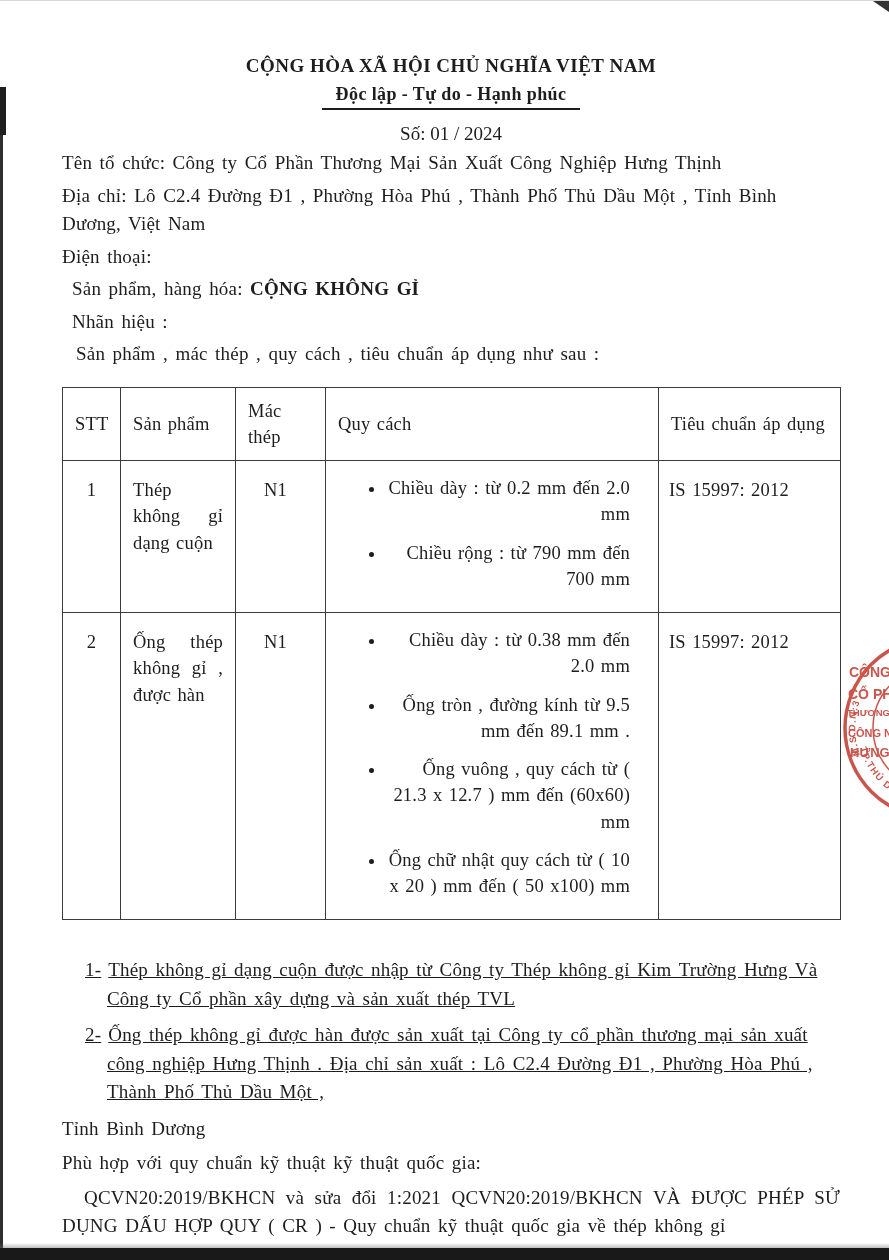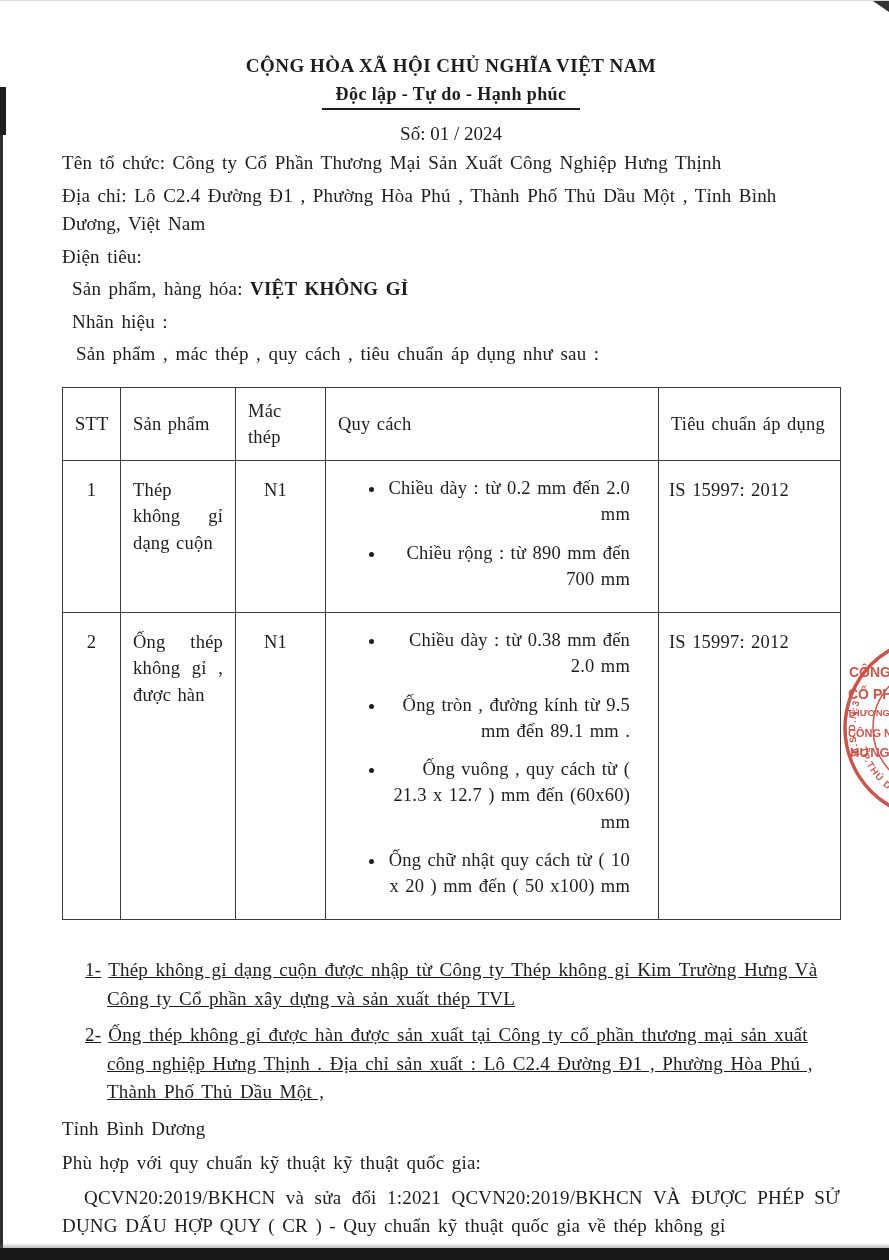--- a/index.html
+++ b/index.html
@@ -82,22 +82,22 @@
 
     <div class="nat-title">CỘNG HÒA XÃ HỘI CHỦ NGHĨA VIỆT NAM</div>
     <div class="motto-row">
       <span class="motto">Độc lập - Tự do - Hạnh phúc</span>
     </div>
 
     <div class="doc-number">Số: 01 / 2024</div>
 
     <p class="para line first">Tên tổ chức: Công ty Cổ Phần Thương Mại Sản Xuất Công Nghiệp Hưng Thịnh</p>
     <p class="para line">Địa chỉ: Lô C2.4 Đường Đ1 , Phường Hòa Phú , Thành Phố Thủ Dầu Một , Tỉnh Bình Dương, Việt Nam</p>
-    <p class="para line">Điện tiêu:</p>
-    <p class="para line indent1"><span>Sản phẩm, hàng hóa: </span><span class="bold">VIỆT KHÔNG GỈ</span></p>
+    <p class="para line">Điện thoại:</p>
+    <p class="para line indent1"><span>Sản phẩm, hàng hóa: </span><span class="bold">CỘNG KHÔNG GỈ</span></p>
     <p class="para line indent1">Nhãn hiệu :</p>
     <p class="para line indent2">Sản phẩm , mác thép , quy cách , tiêu chuẩn áp dụng như sau :</p>
 
     <table class="spec">
       <thead>
         <tr>
           <th class="h-stt">STT</th>
           <th class="h-sp">Sản phẩm</th>
           <th class="h-mt">Mác thép</th>
           <th class="h-qc">Quy cách</th>
@@ -105,21 +105,21 @@
         </tr>
       </thead>
       <tbody id="spec-body">
           <tr>
             <td class="c-stt">1</td>
             <td class="c-sp">Thép không gỉ dạng cuộn</td>
             <td class="c-mt">N1</td>
             <td class="c-qc">
               <ul>
                 <li>Chiều dày : từ 0.2 mm đến 2.0 mm</li>
-                <li>Chiều rộng : từ 890 mm đến 700 mm</li>
+                <li>Chiều rộng : từ 790 mm đến 700 mm</li>
               </ul>
             </td>
             <td class="c-tc">IS 15997: 2012</td>
           </tr>
           <tr>
             <td class="c-stt">2</td>
             <td class="c-sp">Ống thép không gỉ , được hàn</td>
             <td class="c-mt">N1</td>
             <td class="c-qc">
               <ul>

